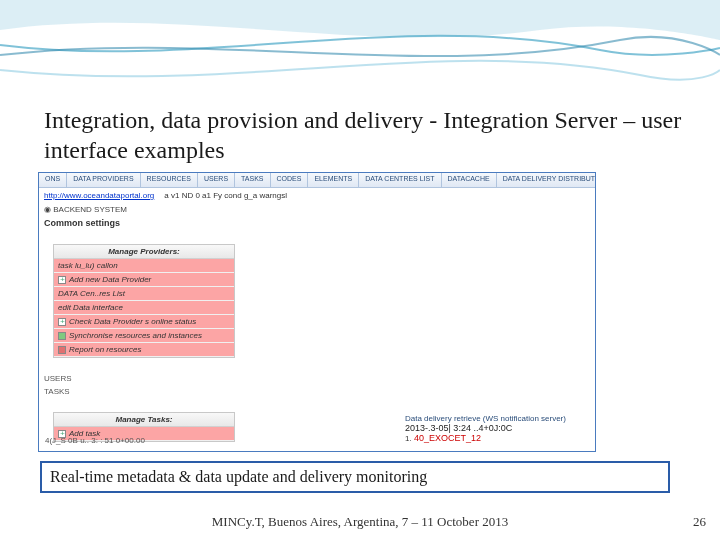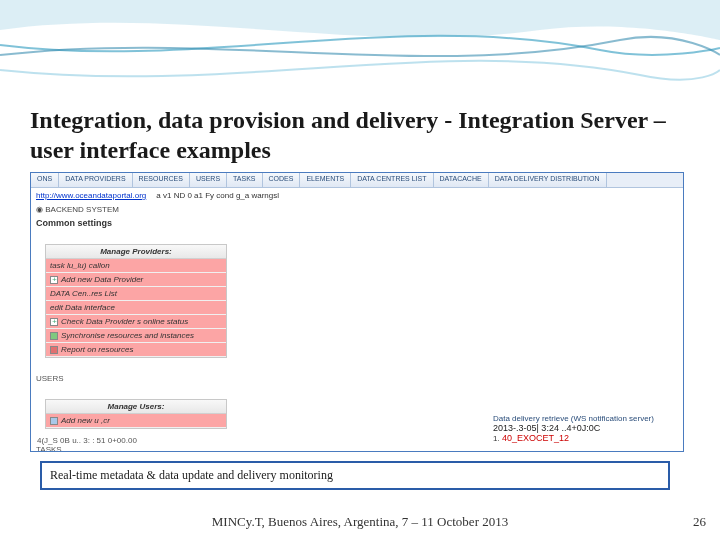--- a/index.html
+++ b/index.html
@@ -15,32 +15,32 @@
     position: absolute;
     top: 0;
     left: 0;
     width: 720px;
     height: 90px;
     pointer-events: none;
   }
   .slide-title {
     position: absolute;
     top: 105px;
-    left: 30px;
+    left: 44px;
     right: 30px;
     font-size: 24px;
-    font-weight: bold;
+    font-weight: normal;
     color: #1a1a1a;
     line-height: 1.25;
   }
   .screenshot-frame {
     position: absolute;
     top: 172px;
-    left: 30px;
-    width: 654px;
+    left: 38px;
+    width: 558px;
     height: 280px;
     border: 1px solid #4a7bbf;
     background: #fff;
     font-family: Arial, sans-serif;
     font-size: 8px;
     overflow: hidden;
   }
   .tab-bar {
     display: flex;
     background: #e8eef7;
@@ -145,21 +145,21 @@
     color: #555;
     margin-top: 24px;
   }
   .caption-box {
     position: absolute;
     top: 461px;
     left: 40px;
     width: 630px;
     border: 2px solid #2a5ca8;
     padding: 5px 8px;
-    font-size: 12px;
+    font-size: 16px;
     color: #1a1a1a;
     background: #fff;
   }
   .footer {
     position: absolute;
     bottom: 10px;
     left: 0;
     width: 720px;
     text-align: center;
     font-size: 13px;
@@ -233,27 +233,20 @@
           <span class="sq-icon sq-green"></span>
           <span>Synchronise resources and instances</span>
         </div>
       <div class="panel-item">
           <span class="sq-icon sq-red"></span>
           <span>Report on resources</span>
         </div>
     </div>
 
     <div style="padding:2px 5px;font-size:8px;color:#555;">USERS</div>
-    <div class="panel">
-      <div class="panel-head">Manage Users:</div>
-      <div class="panel-item">
-          <span class="sq-icon" style="background:#a8c8e8;"></span>
-          <span>Add new u ,cr</span>
-        </div>
-    </div>
 
     <div style="padding:2px 5px;font-size:8px;color:#555;">TASKS</div>
     <div class="panel">
       <div class="panel-head">Manage Tasks:</div>
       <div class="panel-item">
           <span class="sq-icon sq-plus"></span>
           <span>Add task</span>
         </div>
     </div>
   </div>

